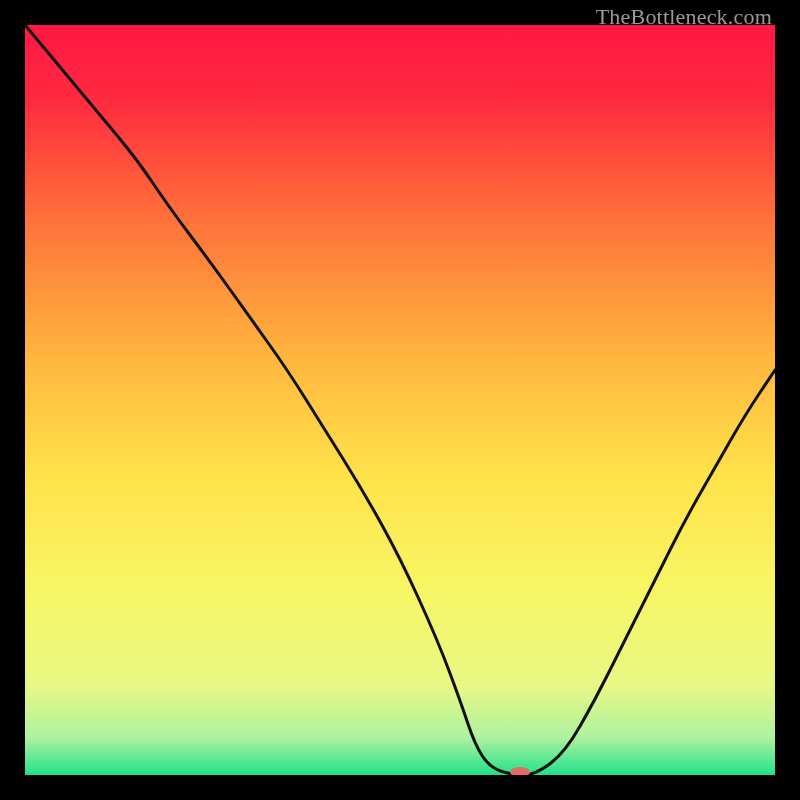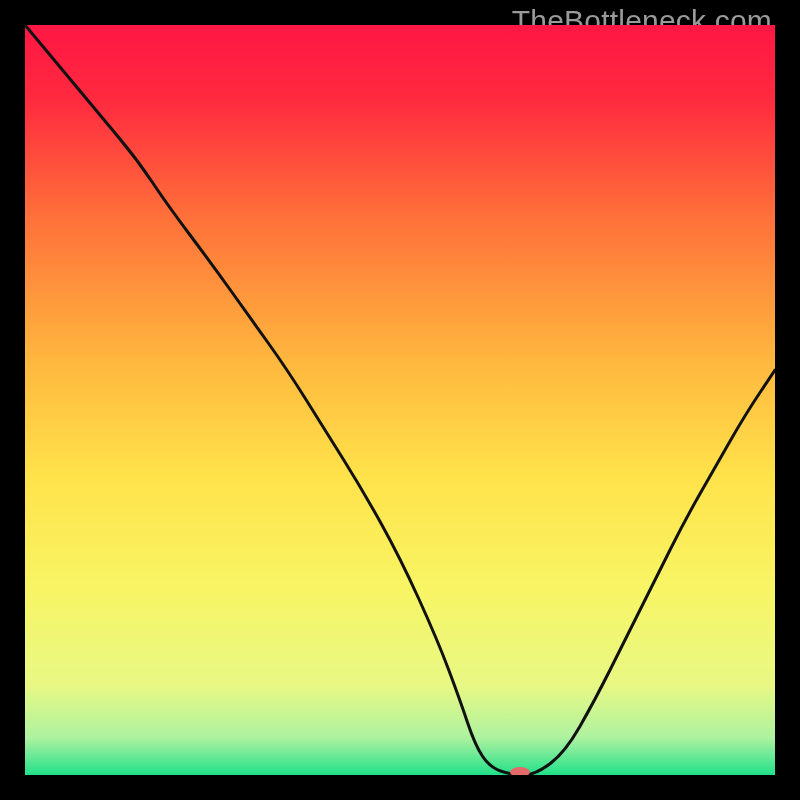--- a/index.html
+++ b/index.html
@@ -22,23 +22,24 @@
     left: 25px;
     top: 25px;
     width: 750px;
     height: 750px;
   }
   .watermark {
     position: absolute;
     top: 4px;
     right: 28px;
     color: #9a9a9a;
-    font-size: 30px;
+    font-size: 22px;
     font-weight: 500;
     letter-spacing: 0.2px;
+    font-family: Liberation Serif, serif;
   }
   svg {
     display: block;
   }
 </style>
 </head>
 <body>
 
 <div class="frame">
   <div class="watermark">TheBottleneck.com</div>

